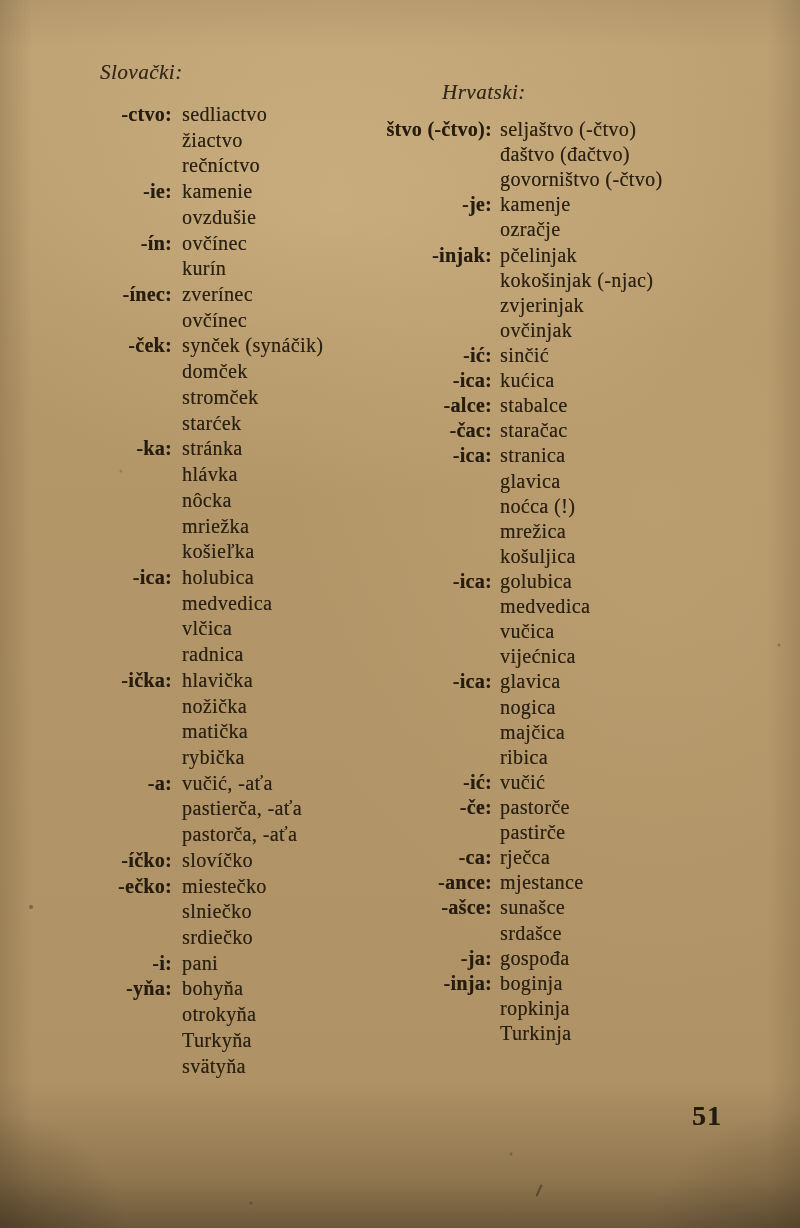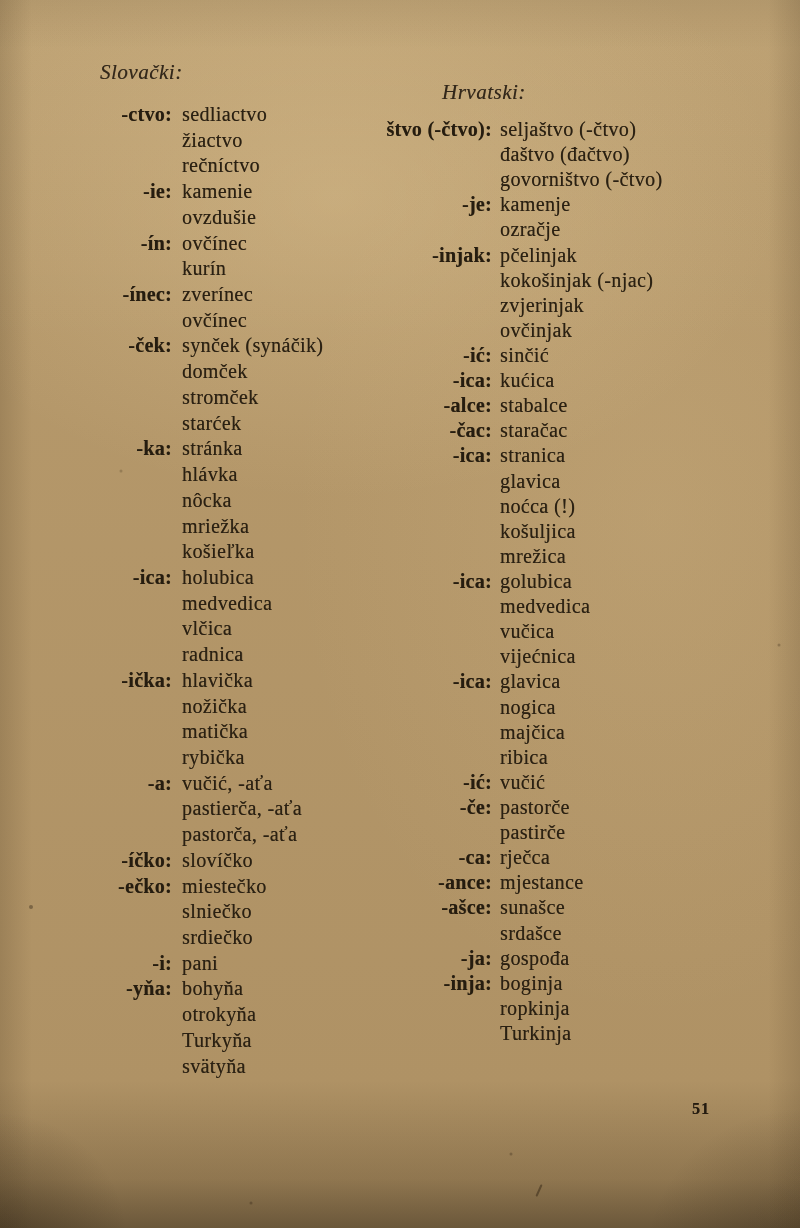--- a/index.html
+++ b/index.html
@@ -74,21 +74,21 @@
   }
   .word {
     margin-left: var(--gap);
     letter-spacing: 0.4px;
   }
 
   .pagenum {
     position: absolute;
     left: 692px;
     top: 1100px;
-    font-size: 16px;
+    font-size: 28px;
     font-weight: bold;
     letter-spacing: 1px;
     color: #241b10;
     text-shadow: 0.3px 0.3px 0.5px rgba(36,27,16,0.6);
   }
 
   
   .pen-mark {
     position: absolute;
     left: 538px;
@@ -339,25 +339,25 @@
       <div class="row">
         <span class="suffix"></span>
         <span class="word">glavica</span>
       </div>
       <div class="row">
         <span class="suffix"></span>
         <span class="word">noćca (!)</span>
       </div>
       <div class="row">
         <span class="suffix"></span>
+        <span class="word">mrežica</span>
+      </div>
+      <div class="row">
+        <span class="suffix"></span>
         <span class="word">košuljica</span>
-      </div>
-      <div class="row">
-        <span class="suffix"></span>
-        <span class="word">mrežica</span>
       </div>
       <div class="row">
         <span class="suffix">-ica:</span>
         <span class="word">golubica</span>
       </div>
       <div class="row">
         <span class="suffix"></span>
         <span class="word">medvedica</span>
       </div>
       <div class="row">

